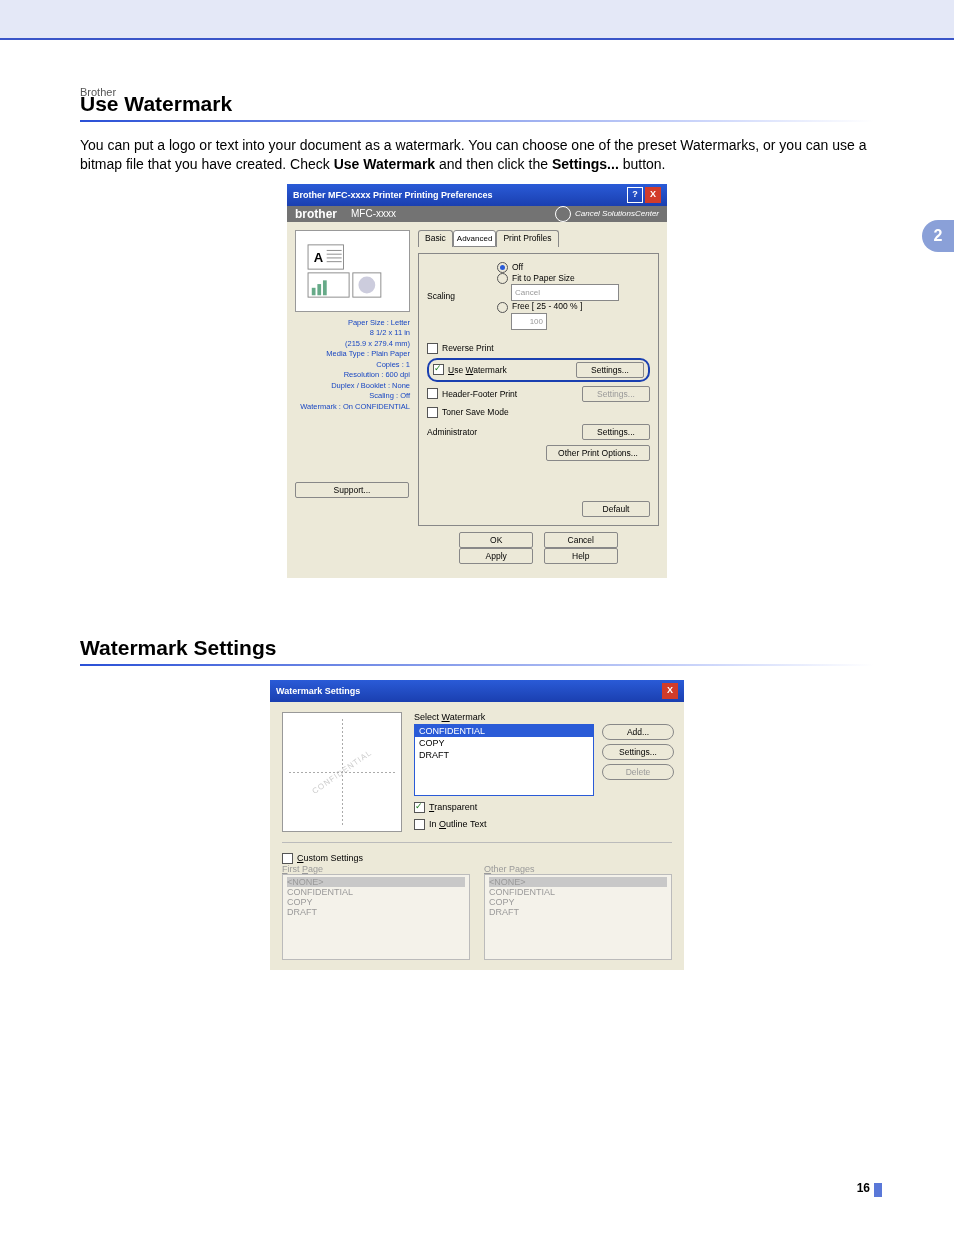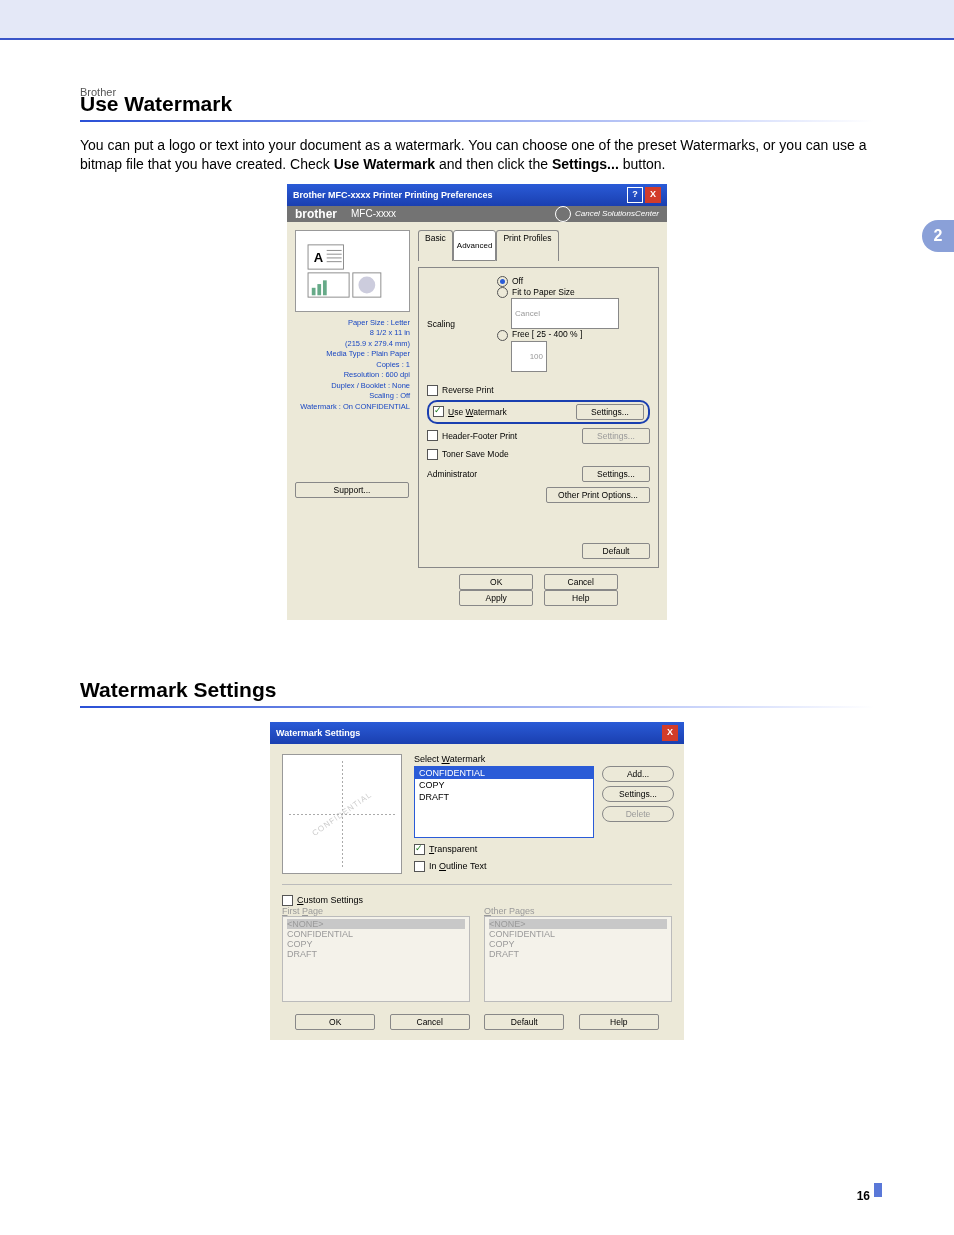--- a/index.html
+++ b/index.html
@@ -4,21 +4,21 @@
 <style>
   html,body{margin:0;padding:0;background:#fff;font-family:Arial,Helvetica,sans-serif;color:#000;}
   .page{width:954px;min-height:1235px;position:relative;margin:0 auto;}
   .topstripe{height:38px;background:#e4e8f7;border-bottom:2px solid #3a55c8;}
   .crumb{position:absolute;top:86px;left:80px;font-size:11px;color:#555;}
   .content{padding:0 80px;}
   h2{font-size:21px;font-weight:bold;margin:0 0 4px 0;}
   .rule{height:2px;background:linear-gradient(to right,#2a50d6 0%,#cfd8fb 80%,#fff 100%);margin-bottom:14px;}
   p.body{font-size:14px;line-height:1.35;margin:0 0 10px 0;}
   .sidetab{position:absolute;right:0;top:220px;width:32px;height:32px;border-radius:16px 0 0 16px;background:#8aa0d8;color:#fff;font-size:16px;font-weight:bold;text-align:center;line-height:32px;}
-  .pagenum{position:absolute;right:84px;bottom:32px;font-size:12px;font-weight:bold;text-align:center;}
+  .pagenum{position:absolute;right:84px;bottom:40px;font-size:12px;font-weight:bold;text-align:center;}
   .pgmark{position:absolute;right:72px;bottom:38px;width:8px;height:14px;background:#5a78d8;}
 
   
   .dlg{margin:10px auto 0 auto;font-size:9px;color:#000;}
   .dlg1{width:380px;}
   .dlg-title{background:linear-gradient(#2a5bd7,#1a3fb0);color:#fff;padding:3px 6px;display:flex;align-items:center;}
   .dlg-title .cap{flex:1;font-weight:bold;}
   .tbn{width:14px;height:14px;margin-left:2px;border:1px solid #fff;text-align:center;line-height:12px;font-size:9px;font-weight:bold;}
   .tbn.red{background:#d23c2a;color:#fff;border-color:#d23c2a;}
   .bhdr{background:#737373;color:#fff;padding:0 8px;display:flex;align-items:center;}
@@ -37,21 +37,21 @@
   .tabs{display:flex;gap:0;margin-bottom:6px;}
   .tab{border:1px solid #888;border-bottom:none;padding:2px 6px;font-size:8.5px;background:#ece9d8;border-radius:3px 3px 0 0;}
   .tab.sel{background:#fff;}
   .tabpanel{border:1px solid #888;background:#ece9d8;padding:8px;font-size:8.5px;}
   .row{display:flex;align-items:center;margin-bottom:5px;}
   .lbl{width:70px;}
   .radio{width:9px;height:9px;border:1px solid #555;border-radius:50%;margin-right:4px;display:inline-block;vertical-align:middle;position:relative;}
   .radio.ck:after{content:"";position:absolute;inset:2px;border-radius:50%;background:#2a5bd7;}
   .cb{width:9px;height:9px;border:1px solid #555;margin-right:4px;display:inline-block;vertical-align:middle;position:relative;background:#fff;}
   .cb.ck:after{content:"✓";position:absolute;left:0;top:-2px;font-size:9px;color:#1a7a1a;}
-  .sel,.spin{border:1px solid #888;background:#fff;padding:10px 3px;font-size:8px;}
+  .sel,.spin{border:1px solid #888;background:#fff;padding:3px 3px;font-size:8px;}
   .hl{border:2px solid #1a3fb0;border-radius:10px;padding:2px 4px;margin:4px 0;display:flex;align-items:center;}
   .hl .btn{margin-left:auto;}
   .btnrow{text-align:right;}
   .btnrow .btn{margin-left:4px;}
   .foot{background:#ece9d8;padding:6px;text-align:center;}
   .foot .btn{min-width:60px;margin:0 4px;}
 
   
   .dlg2{width:414px;}
   .d2body{background:#ece9d8;padding:10px 12px;font-size:9px;}
@@ -251,26 +251,20 @@
                 <div class="glist">
                   <div class="hlrow">&lt;NONE&gt;</div>
                   <div>CONFIDENTIAL</div>
                   <div>COPY</div>
                   <div>DRAFT</div>
                 </div>
               </div>
             </div>
           </div>
 
-          <div class="d2foot">
-            <span class="btn">OK</span>
-            <span class="btn">Cancel</span>
-            <span class="btn">Default</span>
-            <span class="btn">Help</span>
-          </div>
         </div>
       </div>
     </div>
 
   </div>
 
   <div class="pagenum">16</div>
   <div class="pgmark"></div>
 </div>
 

